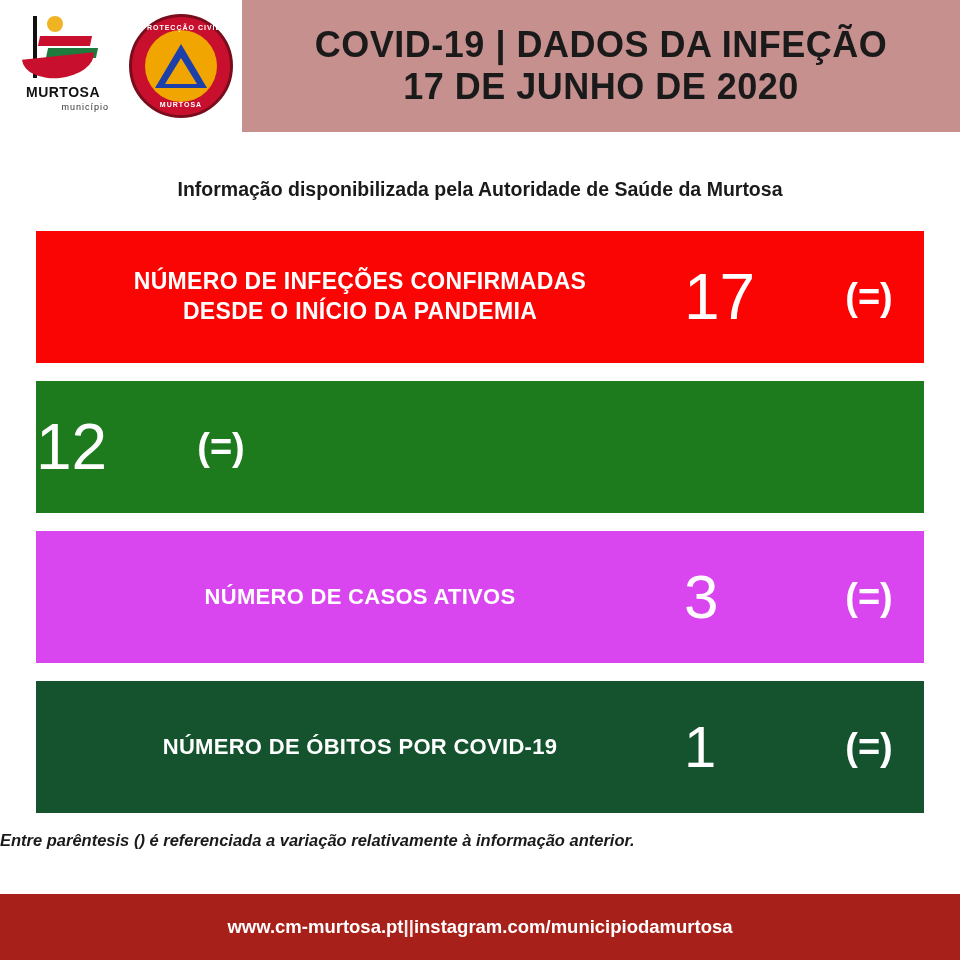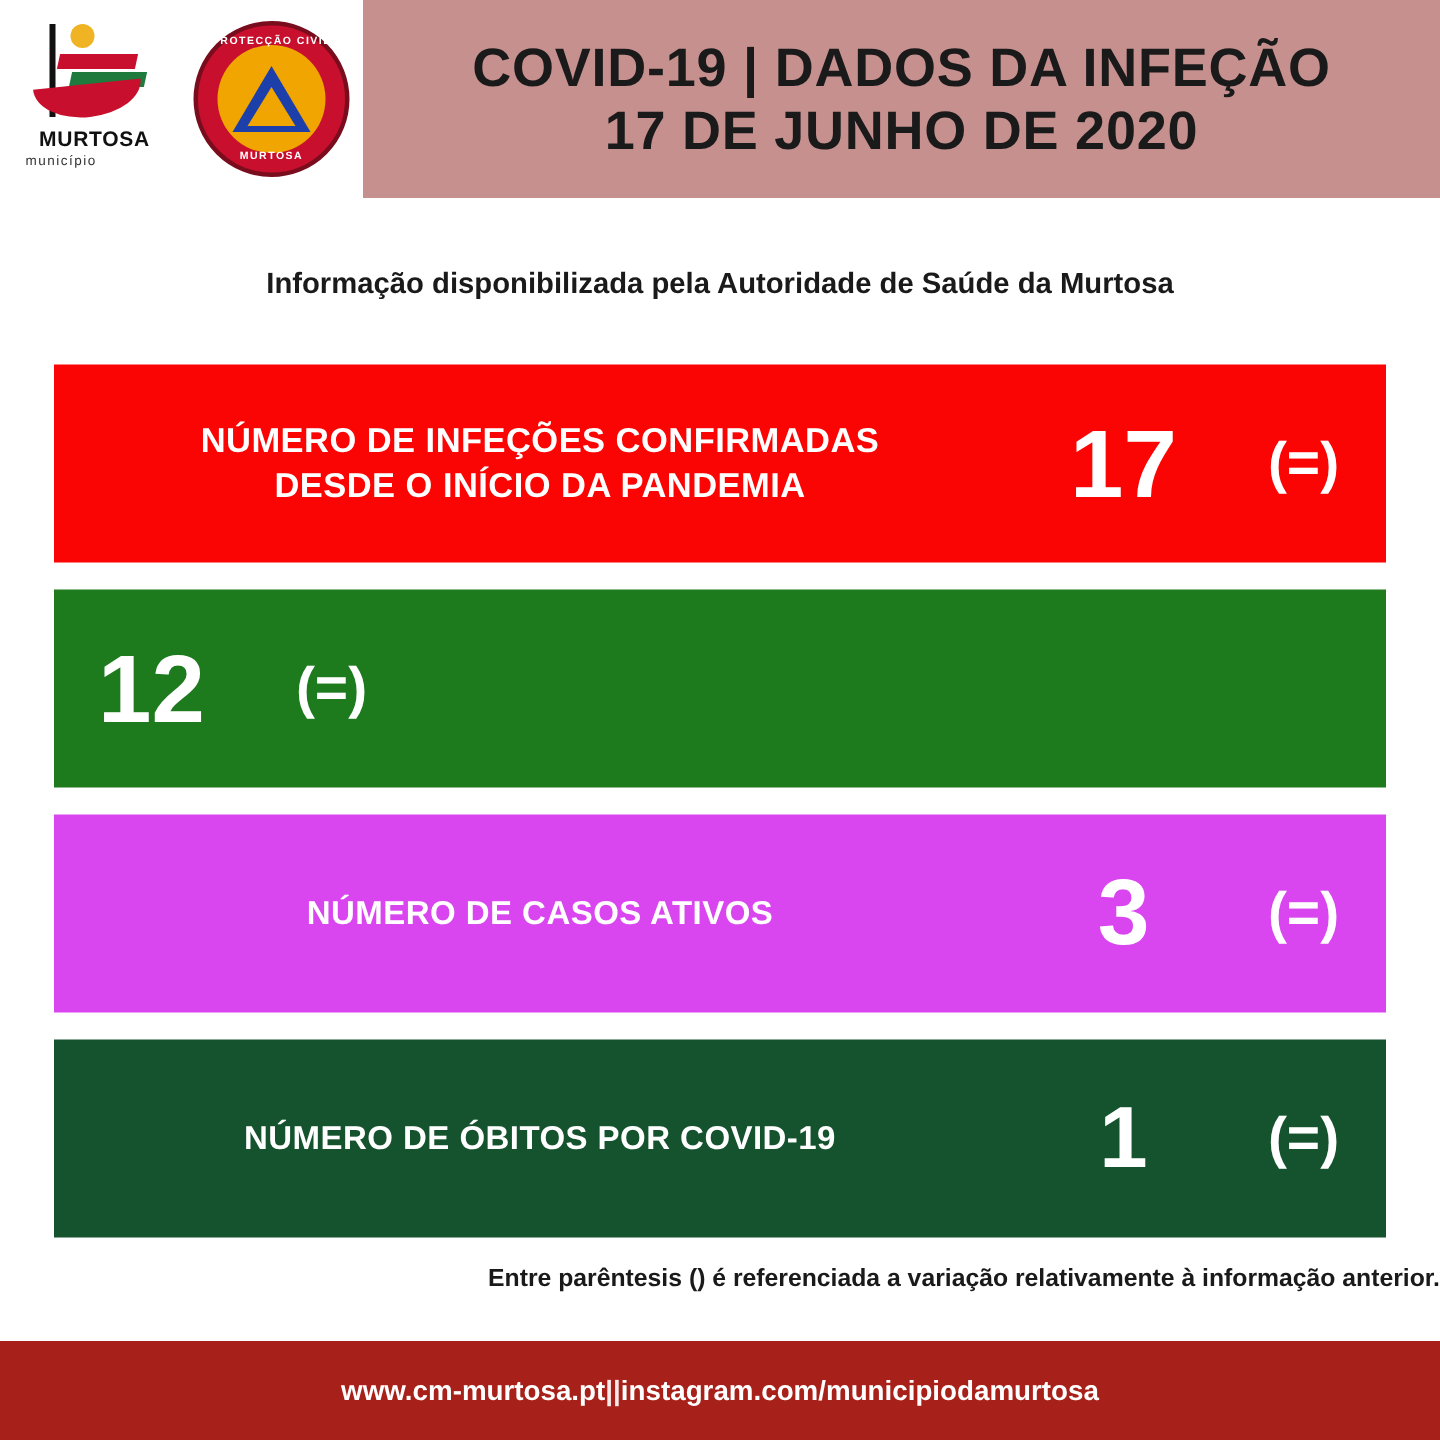--- a/index.html
+++ b/index.html
@@ -96,21 +96,21 @@
     font-size: 14px;
     font-weight: bold;
     letter-spacing: 0.5px;
     color: #111;
   }
   .logo-murtosa .sub {
     position: absolute;
     left: 0;
     top: 92px;
     width: 92px;
-    text-align: left;
+    text-align: right;
     font-size: 9px;
     color: #333;
     letter-spacing: 1px;
   }
 
   .logo-pc {
     width: 104px;
     height: 104px;
     border-radius: 50%;
     background: #c8102e;
@@ -182,21 +182,21 @@
   .subtitle {
     text-align: center;
     font-size: 19.5px;
     font-weight: bold;
     color: #1a1a1a;
     margin-top: 46px;
   }
 
   
   .rows {
-    margin-top: 42px;
+    margin-top: 30px;
     padding: 0 36px;
     box-sizing: border-box;
   }
   .stat-row {
     display: flex;
     align-items: center;
     margin-bottom: 18px;
     color: #ffffff;
     box-sizing: border-box;
   }
@@ -205,23 +205,22 @@
     text-align: center;
     font-size: 23px;
     font-weight: bold;
     line-height: 1.3;
     letter-spacing: 0.3px;
     padding: 0 14px;
     box-sizing: border-box;
   }
   .stat-row .value {
     width: 130px;
-    text-align: center;
     font-size: 62px;
-    font-weight: bold;
+    font-weight: normal;
     line-height: 1;
   }
   .stat-row .trend {
     width: 110px;
     text-align: center;
     font-size: 38px;
     font-weight: bold;
   }
 
   .row-confirmed { background: #fb0404; height: 132px; }
@@ -231,25 +230,26 @@
 
   .row-confirmed .value { font-size: 64px; }
   .row-recovered .value { font-size: 64px; }
   .row-active .value    { font-size: 62px; }
   .row-deaths .value    { font-size: 58px; }
   .row-deaths .label    { font-size: 22px; }
   .row-active .label    { font-size: 22px; }
 
   
   .footnote {
-    text-align: right;
+    text-align: left;
     font-size: 16.5px;
     font-weight: bold;
     color: #1a1a1a;
     margin-top: 12px;
+    font-style: italic;
   }
 
   
   .footer {
     position: absolute;
     left: 0;
     bottom: 0;
     width: 960px;
     height: 66px;
     background: #a8201a;

